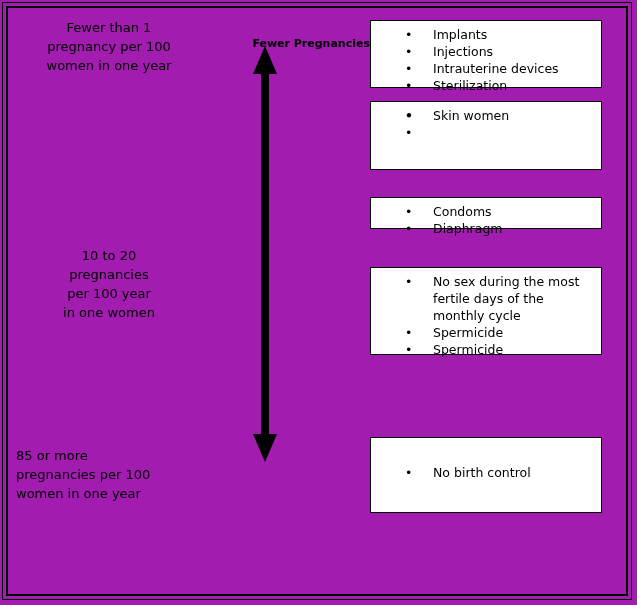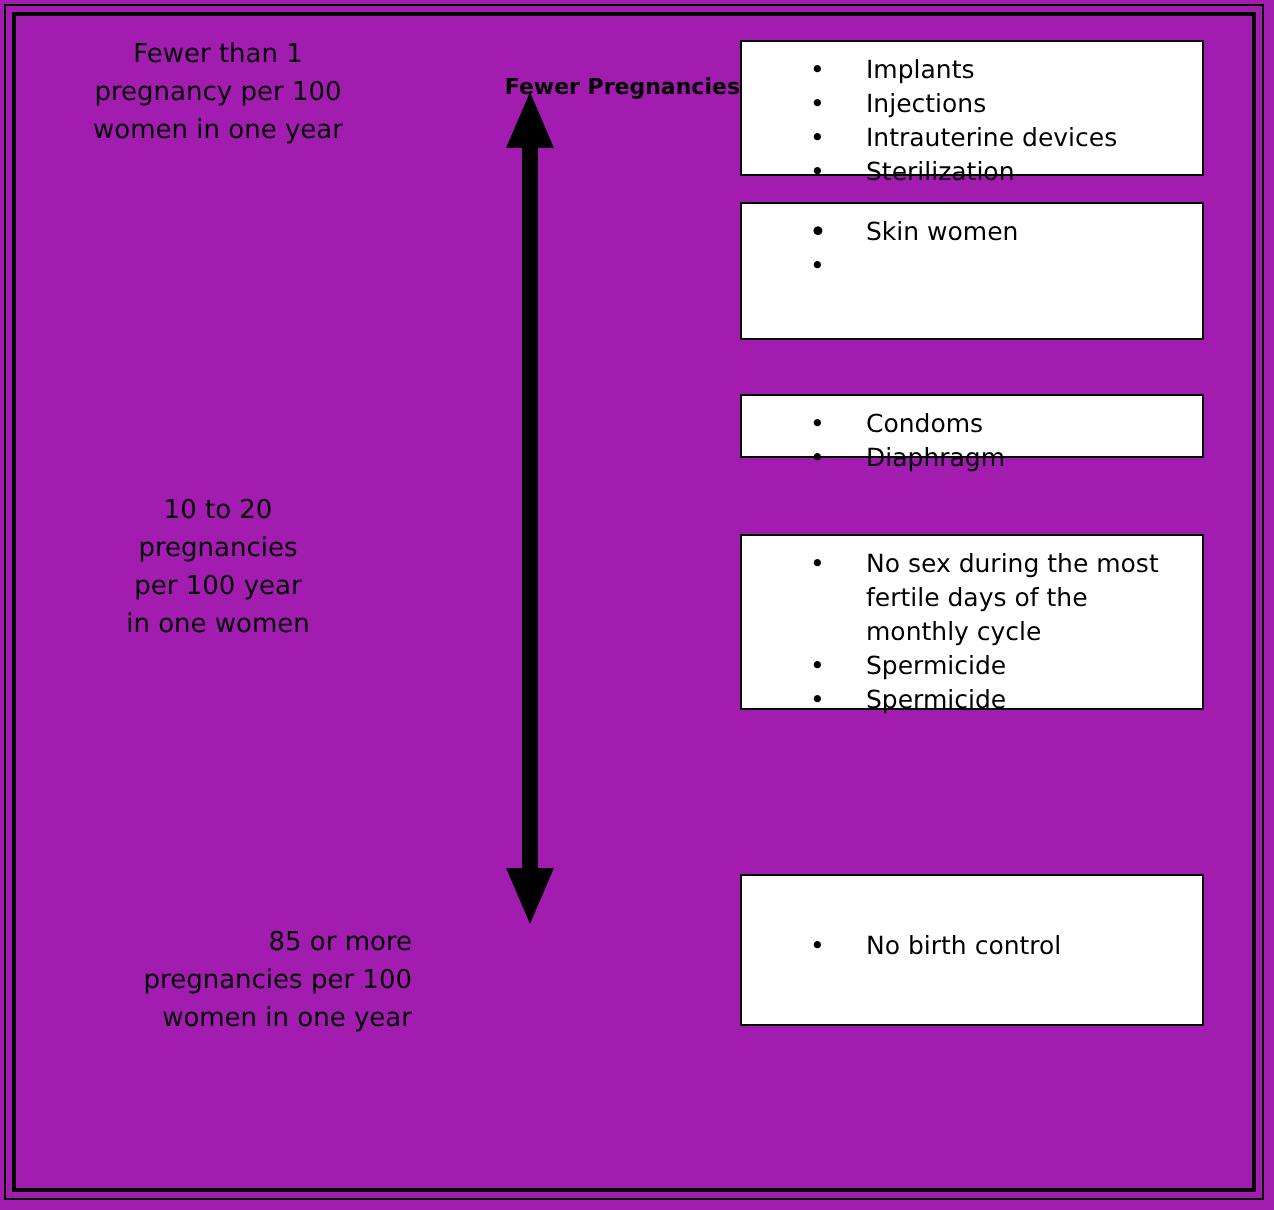--- a/index.html
+++ b/index.html
@@ -39,21 +39,21 @@
   }
 
   
   .scale-label {
     position: absolute;
     color: #000000;
     font-size: 13px;
     line-height: 19px;
   }
   .scale-label.center { text-align: center; }
-  .scale-label.left   { text-align: right; margin-top: 16px; }
+  .scale-label.left   { text-align: left; }
 
   #scale-top    { left: 14px;  top: 18px;  width: 190px; }
   #scale-middle { left: 14px;  top: 246px; width: 190px; }
   #scale-bottom { left: 16px;  top: 446px; width: 190px; }
 
   
   .axis-caption {
     position: absolute;
     width: 210px;
     text-align: right;

